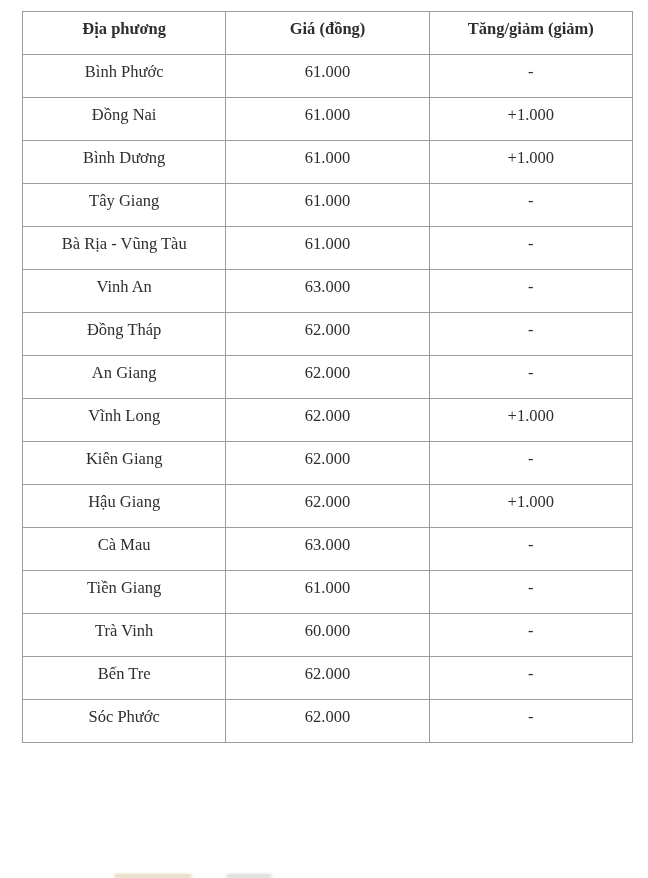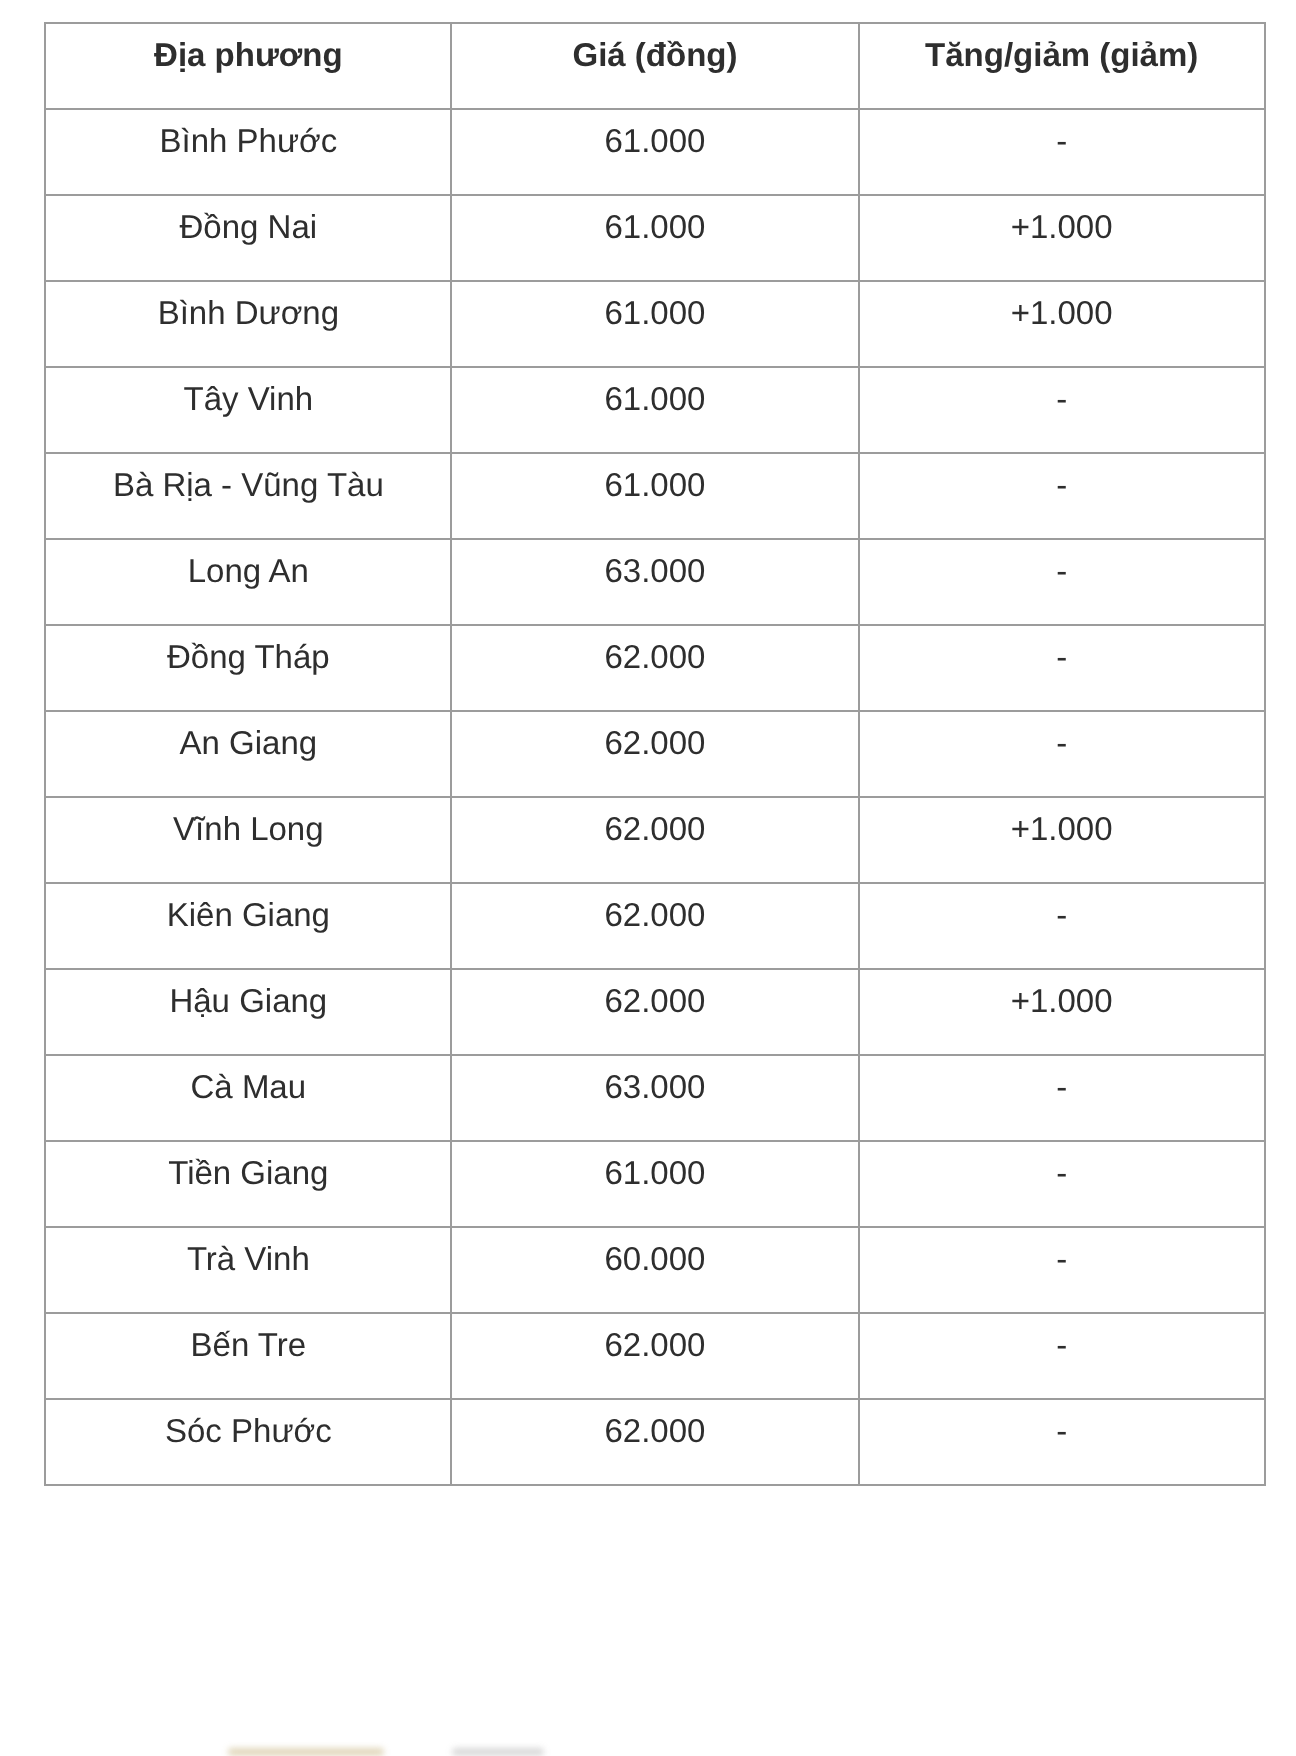--- a/index.html
+++ b/index.html
@@ -13,20 +13,21 @@
     font-family: "Liberation Sans", sans-serif;
     color: #2e2e2e;
     position: relative;
     overflow: hidden;
   }
   .table-wrap {
     position: absolute;
     left: 22px;
     top: 11px;
     width: 611px;
+    font-family: Liberation Serif, serif;
   }
   table.price-table {
     width: 100%;
     border-collapse: collapse;
     table-layout: fixed;
   }
   table.price-table th,
   table.price-table td {
     border: 1px solid #9c9c9c;
     height: 43px;
@@ -84,31 +85,31 @@
           <td>Đồng Nai</td>
           <td>61.000</td>
           <td>+1.000</td>
         </tr>
         <tr>
           <td>Bình Dương</td>
           <td>61.000</td>
           <td>+1.000</td>
         </tr>
         <tr>
-          <td>Tây Vinh</td>
+          <td>Tây Giang</td>
           <td>61.000</td>
           <td>-</td>
         </tr>
         <tr>
           <td>Bà Rịa - Vũng Tàu</td>
           <td>61.000</td>
           <td>-</td>
         </tr>
         <tr>
-          <td>Long An</td>
+          <td>Vinh An</td>
           <td>63.000</td>
           <td>-</td>
         </tr>
         <tr>
           <td>Đồng Tháp</td>
           <td>62.000</td>
           <td>-</td>
         </tr>
         <tr>
           <td>An Giang</td>

